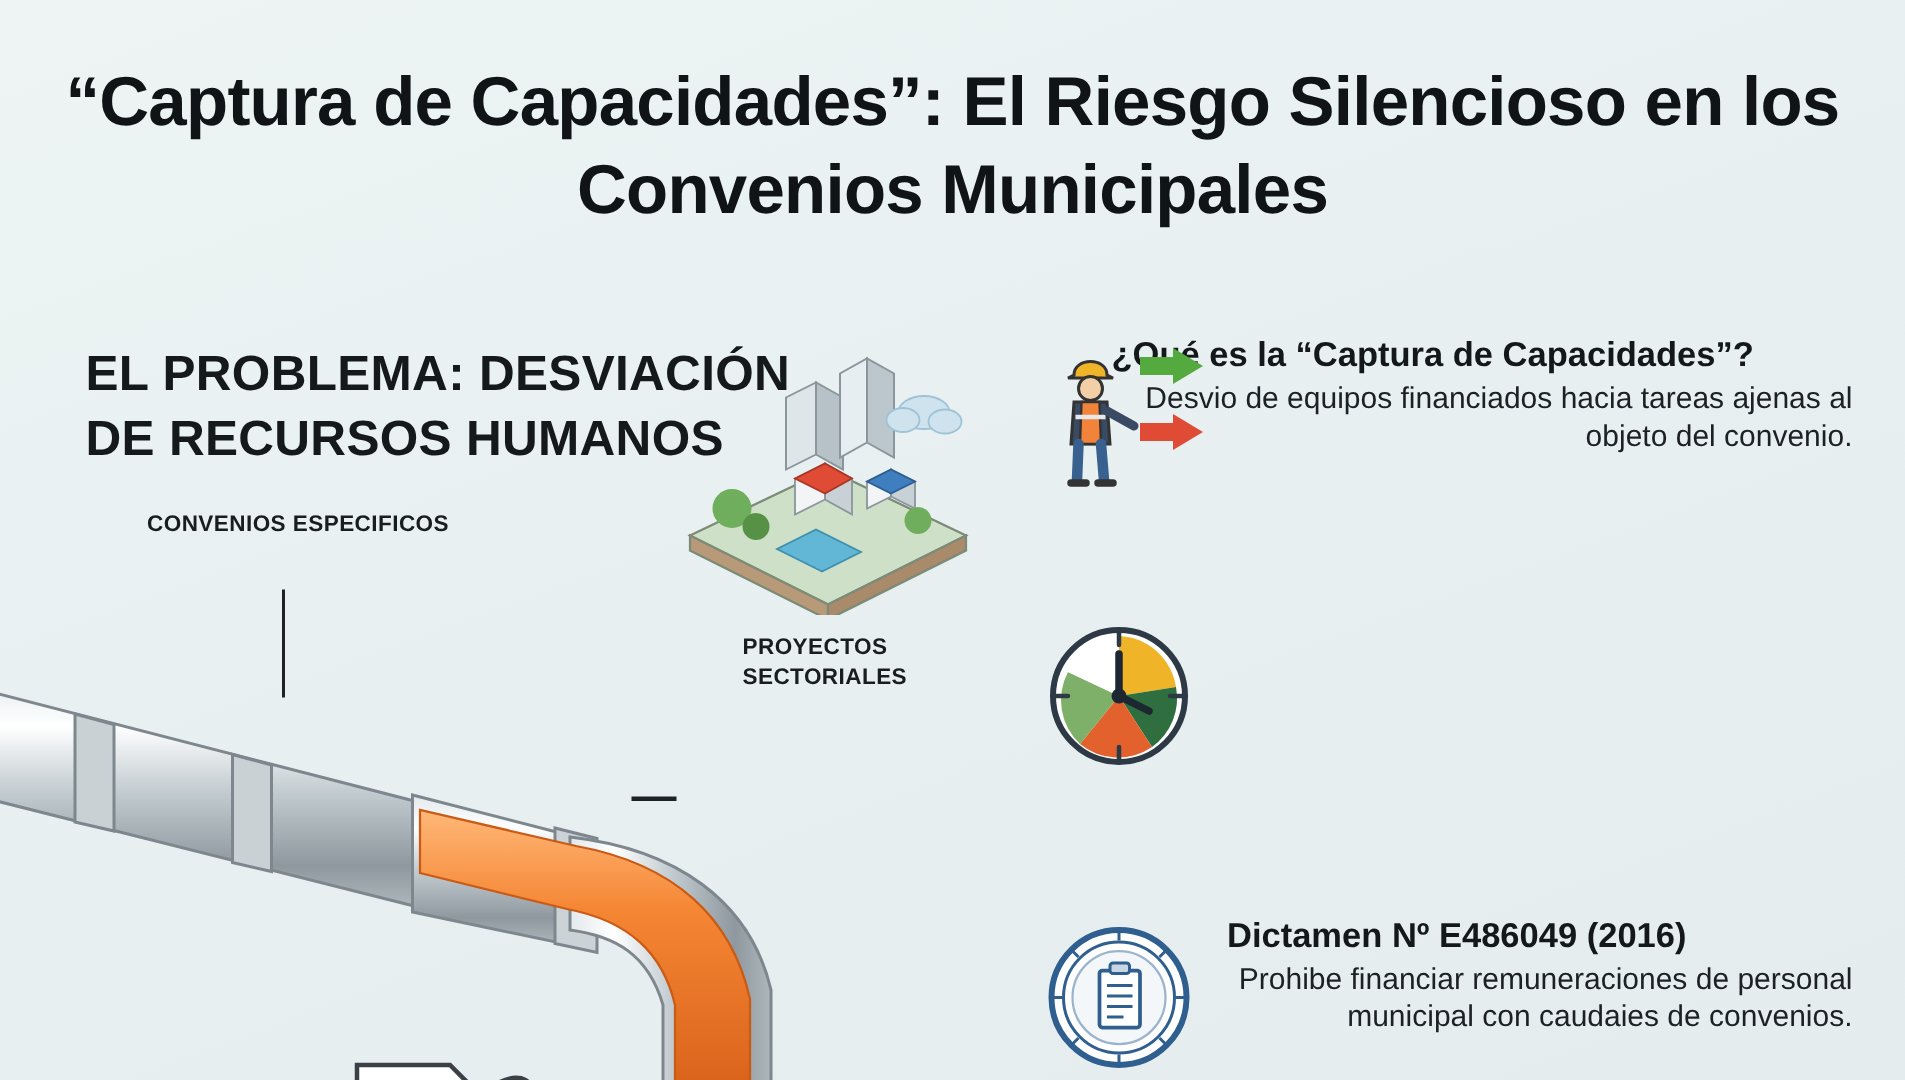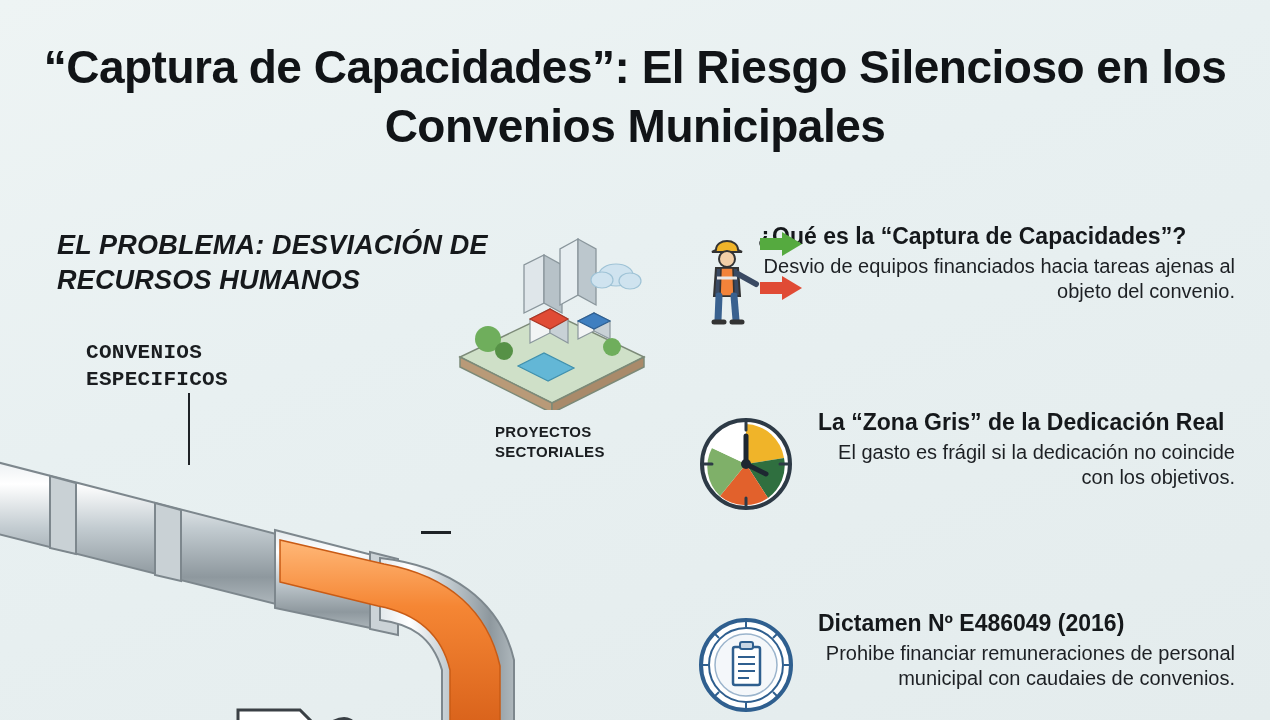--- a/index.html
+++ b/index.html
@@ -35,38 +35,36 @@
     padding: 0 40px;
     box-sizing: border-box;
   }
 
   
   .left-heading {
     position: absolute;
     left: 57px;
     top: 228px;
     width: 470px;
-    font-size: 27px;
+    font-size: 33px;
     line-height: 1.3;
     font-weight: bold;
     color: #16191c;
     letter-spacing: 0.2px;
-    font-style: italic;
   }
   .label-conv {
     position: absolute;
-    left: 86px;
+    left: 98px;
     top: 340px;
     width: 240px;
-    font-size: 21px;
+    font-size: 15px;
     line-height: 1.28;
     font-weight: bold;
     color: #1a1d20;
     letter-spacing: 0.3px;
-    font-family: Liberation Mono, monospace;
   }
   .leader-conv {
     position: absolute;
     left: 188px;
     top: 393px;
     width: 2px;
     height: 72px;
     background: #1e2226;
   }
   .label-capt {
@@ -149,21 +147,21 @@
   }
   .item-body {
     font-size: 20px;
     line-height: 1.25;
     color: #1d2024;
     text-align: right;
   }
   .item1 { height: 160px; }
   .item2 { height: 175px; }
   .item3 { height: 150px; }
-  .item1 .item-text { margin-left: 68px; }
+  .item1 .item-text { margin-left: 51px; }
 </style>
 </head>
 <body>
 
 <div id="canvas">
 
   <div class="title">“Captura de Capacidades”: El Riesgo Silencioso en los Convenios Municipales</div>
 
   <div class="left-heading">EL PROBLEMA: DESVIACIÓN DE RECURSOS HUMANOS</div>
 
@@ -309,24 +307,20 @@
             <path d="M 100 56 L 90 56"></path>
             <path d="M 56 100 L 56 90"></path>
             <path d="M 12 56 L 22 56"></path>
           </g>
 
           <path d="M 56 56 L 56 28" stroke="#1d2731" stroke-width="5" stroke-linecap="round"></path>
           <path d="M 56 56 L 76 66" stroke="#1d2731" stroke-width="5" stroke-linecap="round"></path>
           <circle cx="56" cy="56" r="5" fill="#1d2731"></circle>
         </svg>
       </div>
-      <div class="item-text">
-        <div class="item-title">La “Zona Gris” de la Dedicación Real</div>
-        <div class="item-body">El gasto es frágil si la dedicación no coincide con los objetivos.</div>
-      </div>
     </div>
 
     <div class="item item3">
       <div class="item-icon">
         <svg width="112" height="112" viewBox="0 0 112 112" xmlns="http://www.w3.org/2000/svg">
           <circle cx="56" cy="56" r="45" fill="#ffffff" stroke="#2f5f8f" stroke-width="4"></circle>
           <circle cx="56" cy="56" r="37" fill="#ffffff" stroke="#2f5f8f" stroke-width="2"></circle>
           <circle cx="56" cy="56" r="31" fill="#f4f7fa" stroke="#9bb4cc" stroke-width="1.5"></circle>
 
           <rect x="43" y="38" width="27" height="38" rx="2" fill="#ffffff" stroke="#2f5f8f" stroke-width="2.5"></rect>

